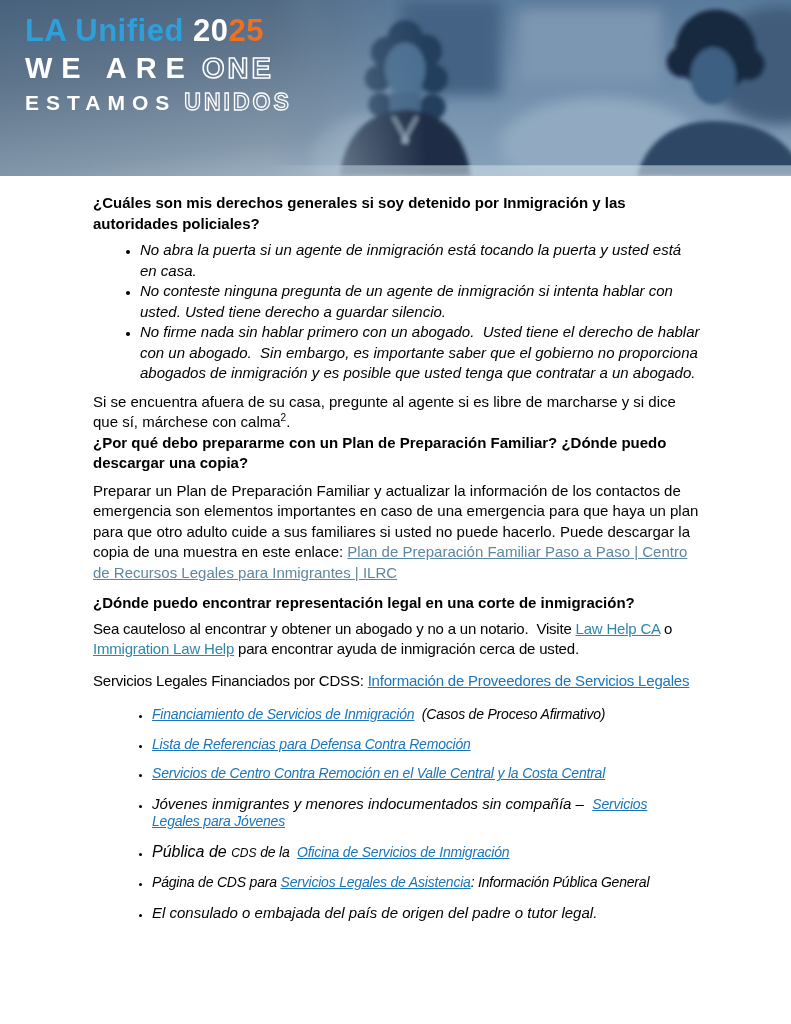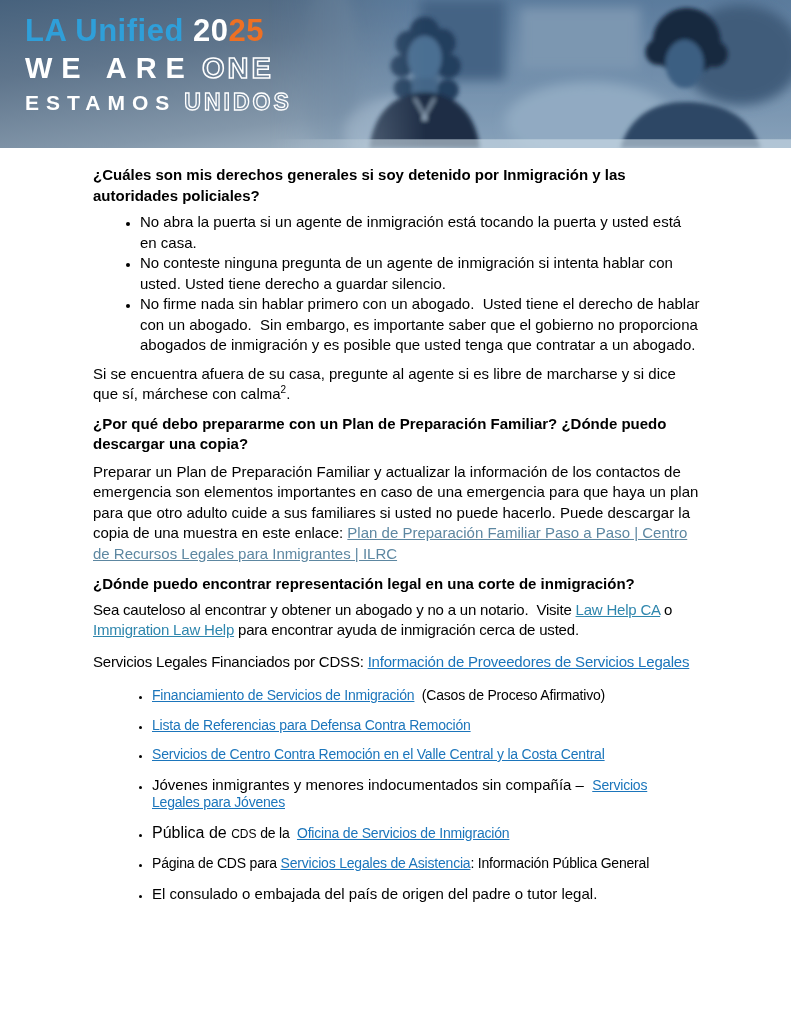--- a/index.html
+++ b/index.html
@@ -4,21 +4,21 @@
 <style>
   * { box-sizing: border-box; }
   html,body { margin:0; padding:0; background:#ffffff; }
   .page {
     position:relative; width:791px; height:1024px; background:#ffffff;
     font-family:"Liberation Sans", sans-serif; color:#000; overflow:hidden;
   }
 
   
   .banner {
-    position:relative; height:148px; overflow:hidden;
+    position:relative; height:176px; overflow:hidden;
     background:linear-gradient(172deg,#47627d 0%,#5f758c 30%,#8397aa 62%,#b6c7d4 88%,#d3e0e9 100%);
   }
   .photo {
     position:absolute; top:0; right:0; height:100%; width:66%;
     -webkit-mask-image:linear-gradient(90deg,transparent 0%,#000 30%);
             mask-image:linear-gradient(90deg,transparent 0%,#000 30%);
   }
   .logo { position:absolute; left:25px; top:13px; font-weight:bold; }
   .l1 { font-size:31px; letter-spacing:.5px; }
   .c-lablue { color:var(--logo_blue,#2f9fd9); }
@@ -29,26 +29,26 @@
   .outline {
     color:transparent; -webkit-text-stroke:1.5px #ffffff;
     letter-spacing:3px; font-weight:800; margin-left:8px;
   }
   .l3 .outline { font-size:23px; -webkit-text-stroke:1.3px #ffffff; }
 
   
   .content { padding:17px 91px 0 93px; font-size:15px; line-height:20.5px; }
   h2.q { font-size:15px; font-weight:bold; line-height:20.5px; margin:0 0 6px 0; }
   p { margin:0; }
-  ul { list-style:disc; margin:0; padding-left:47px; }
+  ul { list-style:disc; margin:0; padding-left:47px;font-style:italic; }
   li { margin:0; }
   li::marker { font-size:.8em; }
 
   #rights-list   { margin-bottom:8px; }
-  #para-outside  { margin-bottom:9px; }
+  #para-outside  { }
   #q2-heading    { margin-bottom:7px; }
   #q2-body       { margin-bottom:10px; }
   #q3-heading    { margin-bottom:5px; }
   #q3-body       { margin-bottom:11px; }
   #cdss-line     { margin-bottom:15px; }
 
   .narrow { letter-spacing:-0.2px; }
   .links-list { font-size:14px; line-height:17.5px; letter-spacing:-0.2px; }
   .links-list li { margin:12px; }
 

